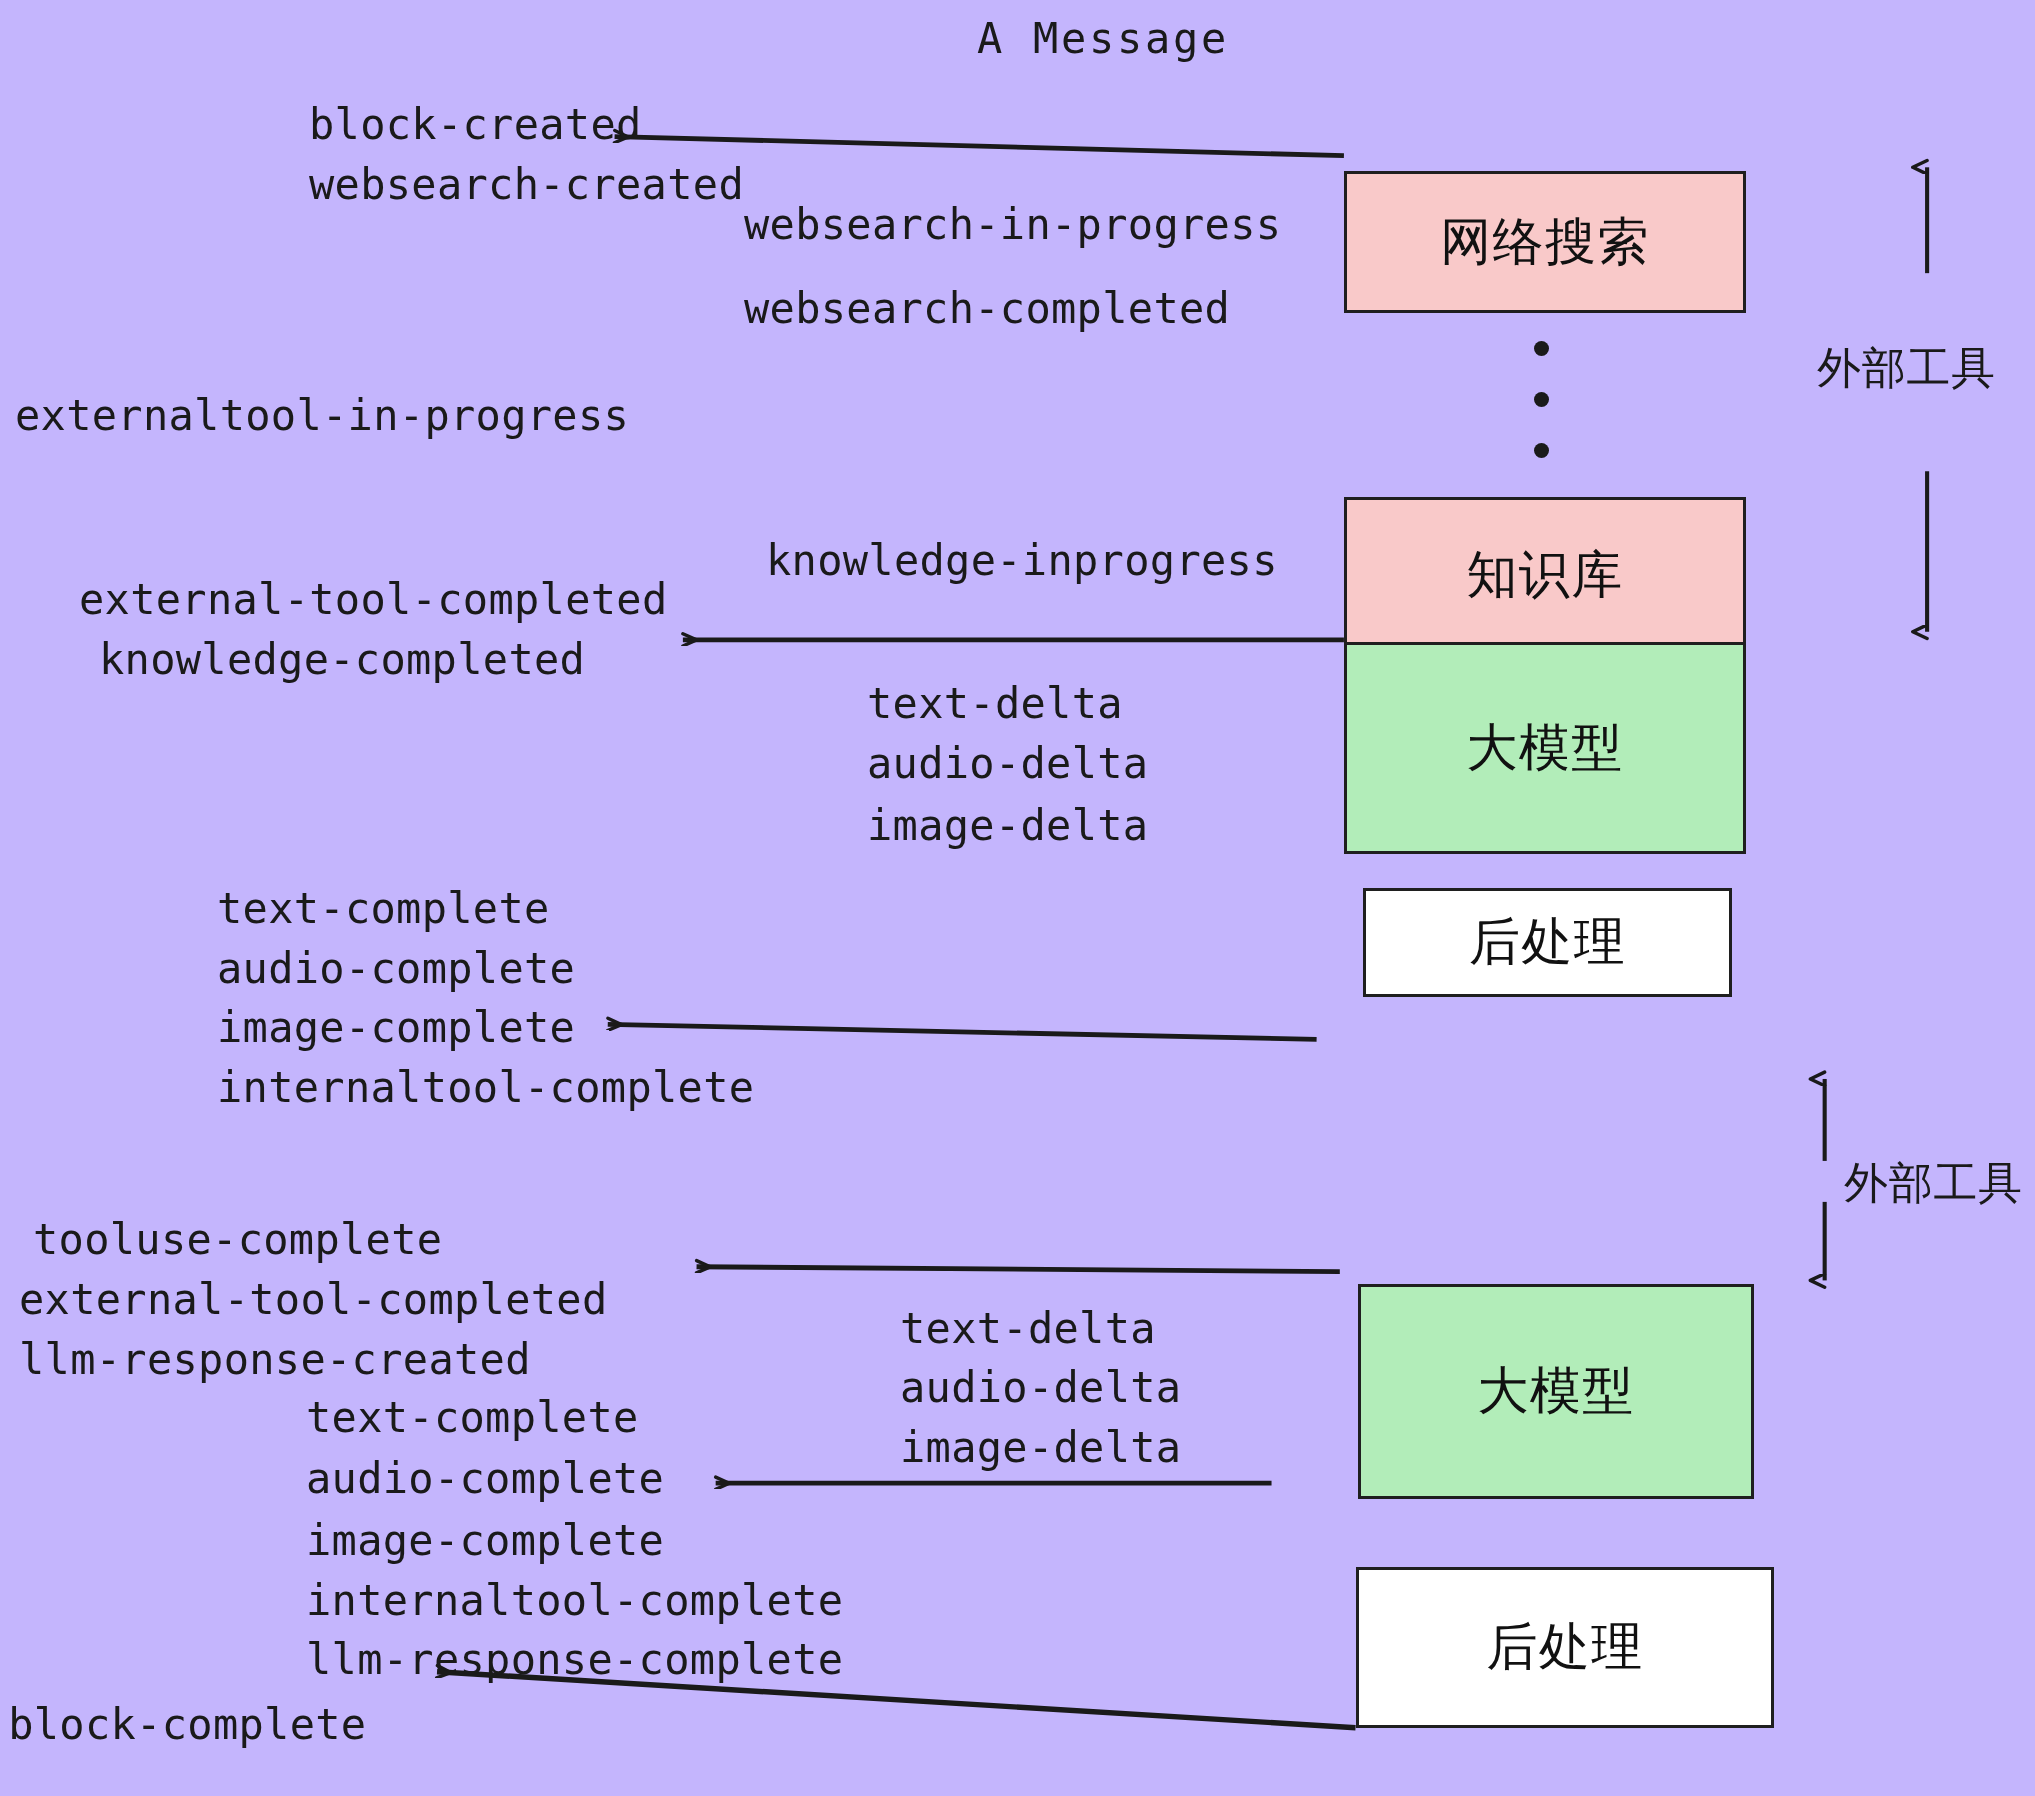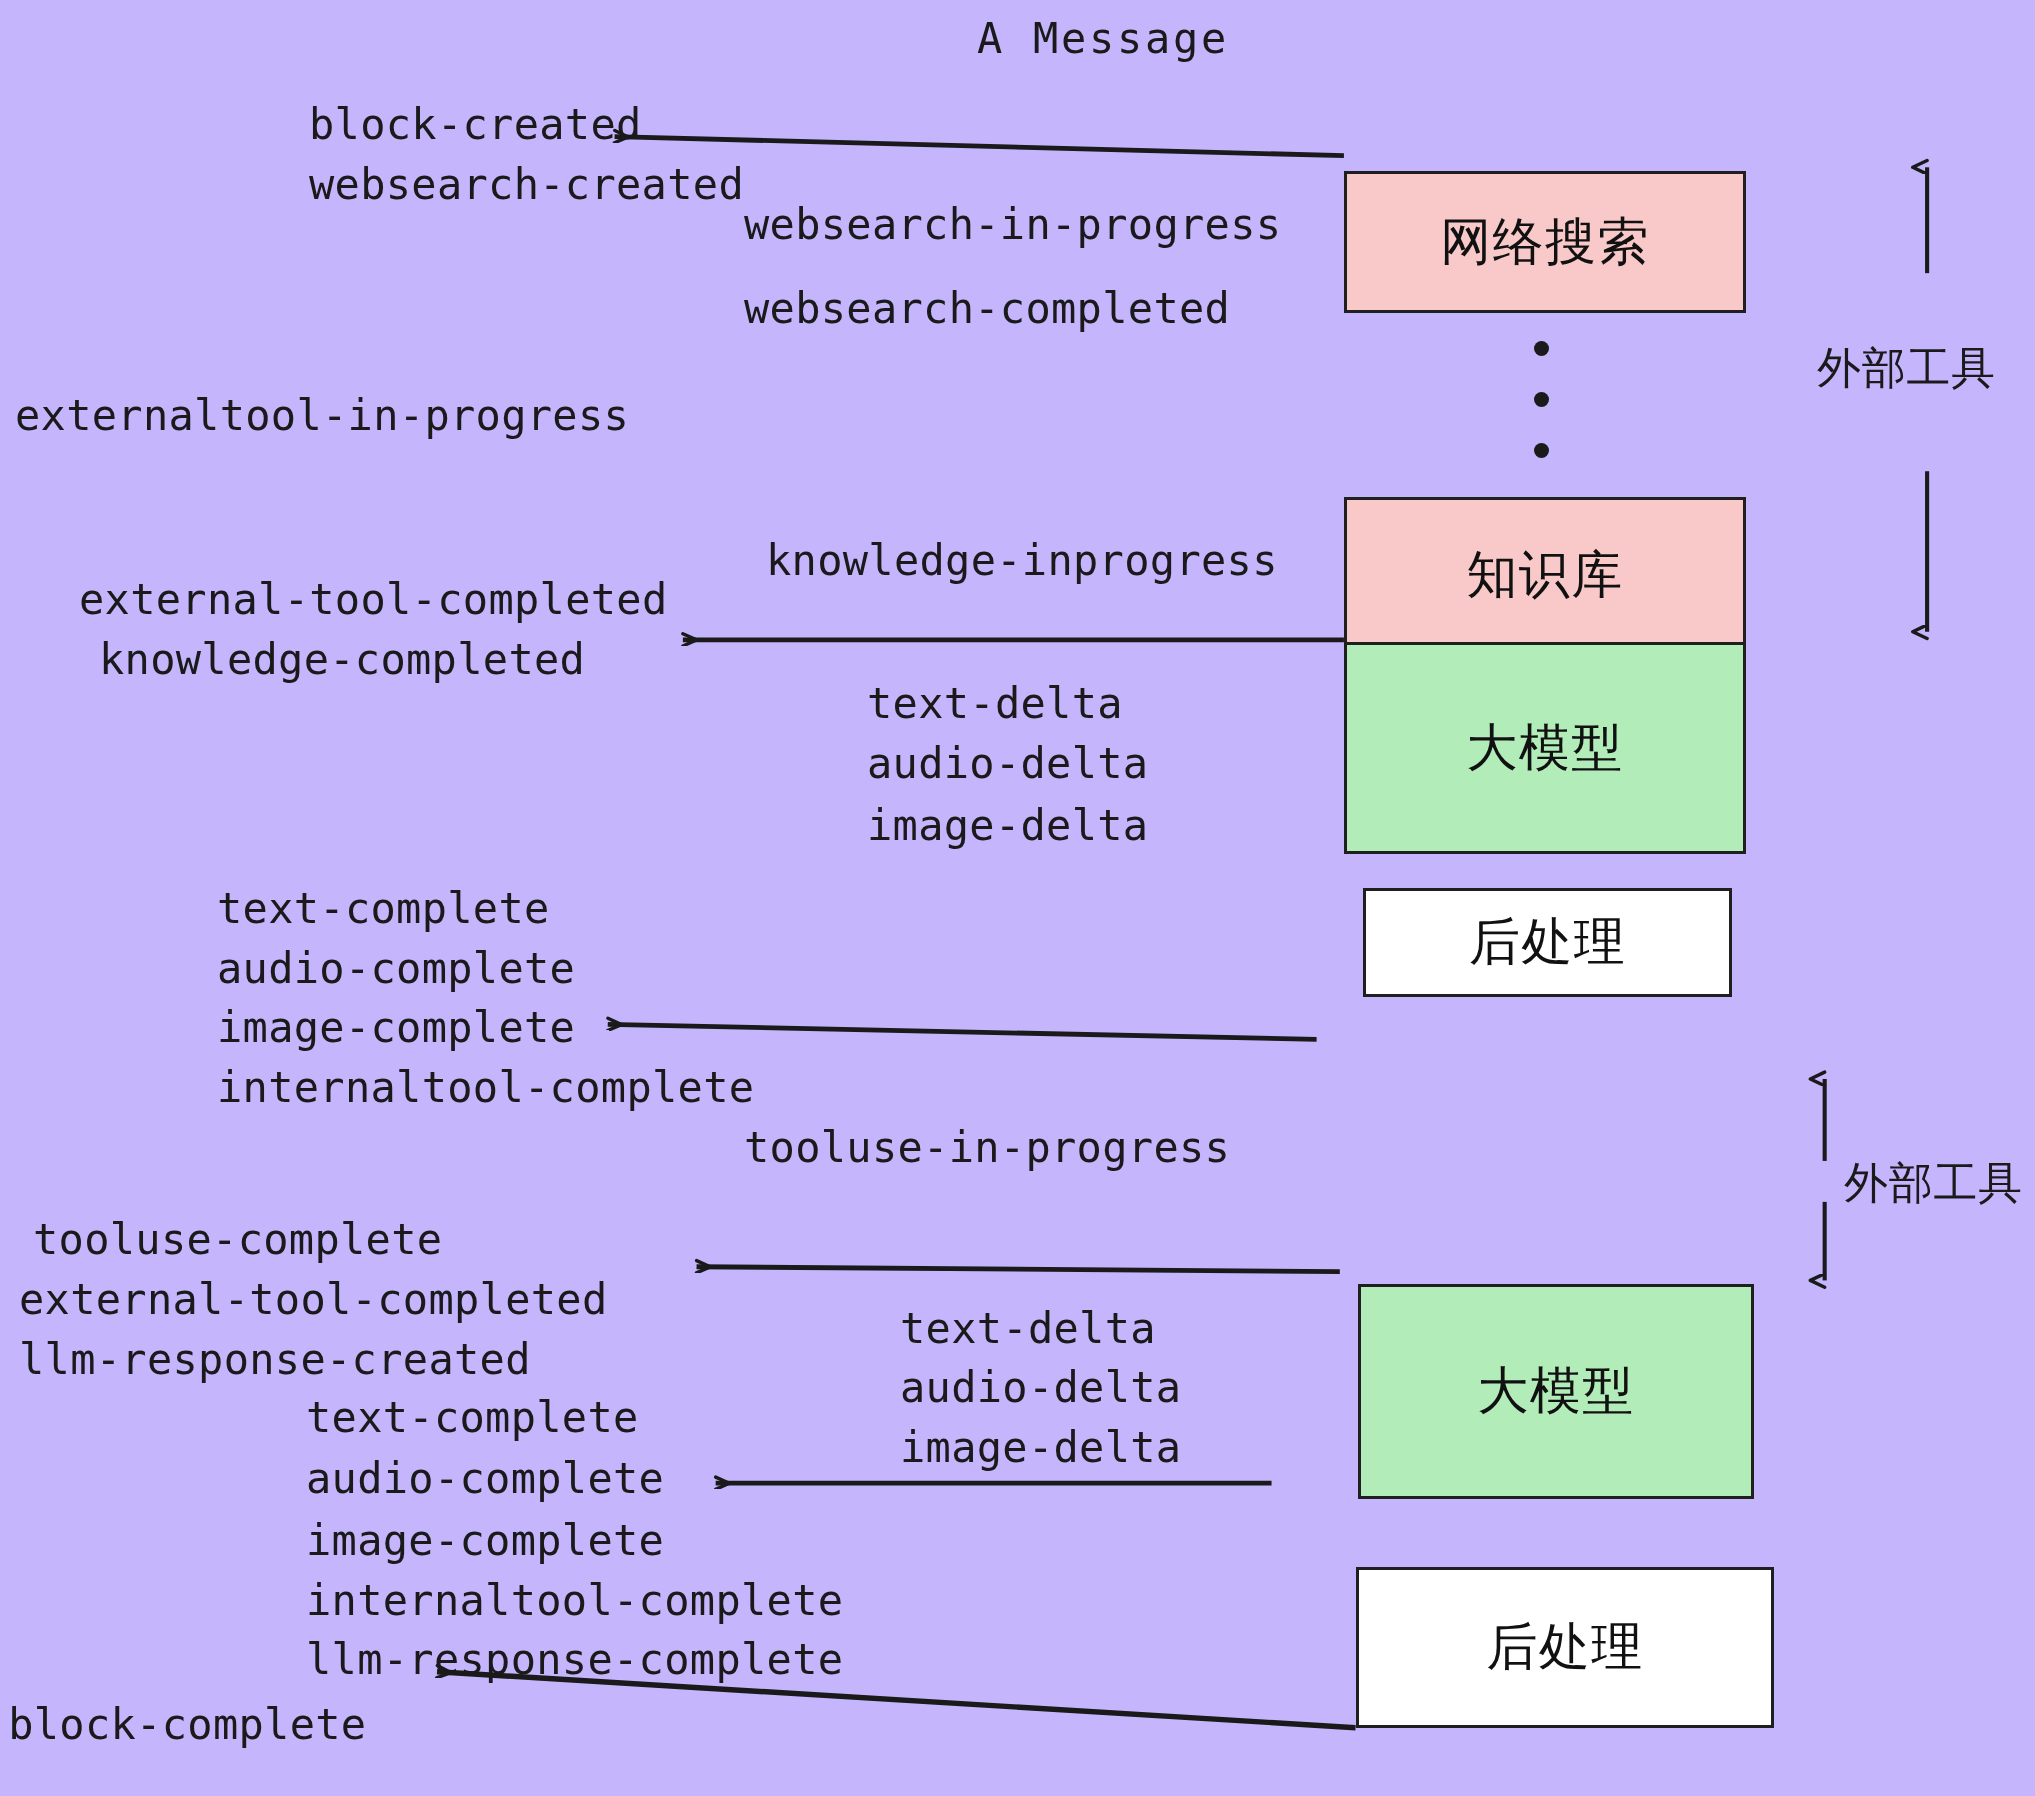--- a/index.html
+++ b/index.html
@@ -194,21 +194,20 @@
   <div class="evt" style="left:867px; top:805px;">image-delta</div>
 
   <div class="evt" style="left:217px; top:888px;">text-complete</div>
 
   <div class="evt" style="left:217px; top:948px;">audio-complete</div>
 
   <div class="evt" style="left:217px; top:1007px;">image-complete</div>
 
   <div class="evt" style="left:217px; top:1067px;">internaltool-complete</div>
 
-  <div class="evt" style="left:744px; top:1127px;">tooluse-in-progress</div>
 
   <div class="evt" style="left:33px; top:1219px;">tooluse-complete</div>
 
   <div class="evt" style="left:19px; top:1279px;">external-tool-completed</div>
 
   <div class="evt" style="left:19px; top:1339px;">llm-response-created</div>
 
   <div class="evt" style="left:900px; top:1308px;">text-delta</div>
 
   <div class="evt" style="left:900px; top:1367px;">audio-delta</div>

